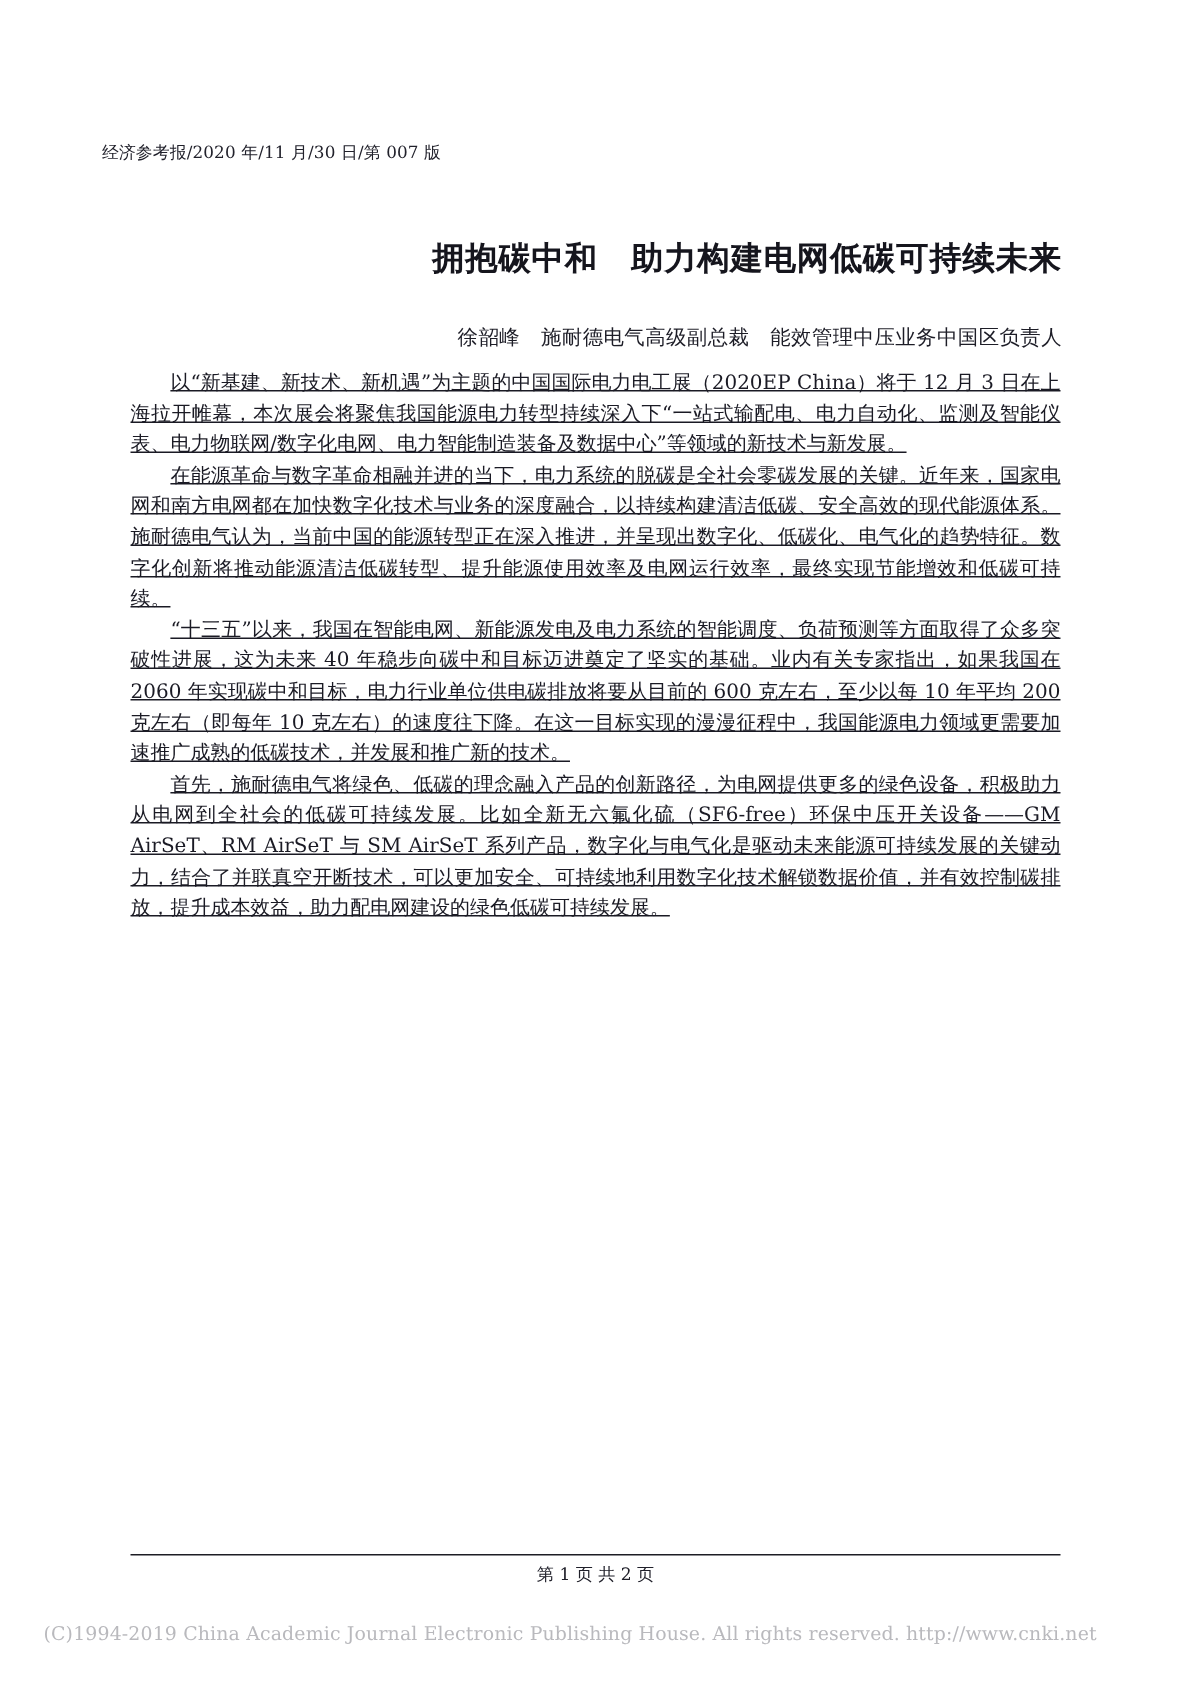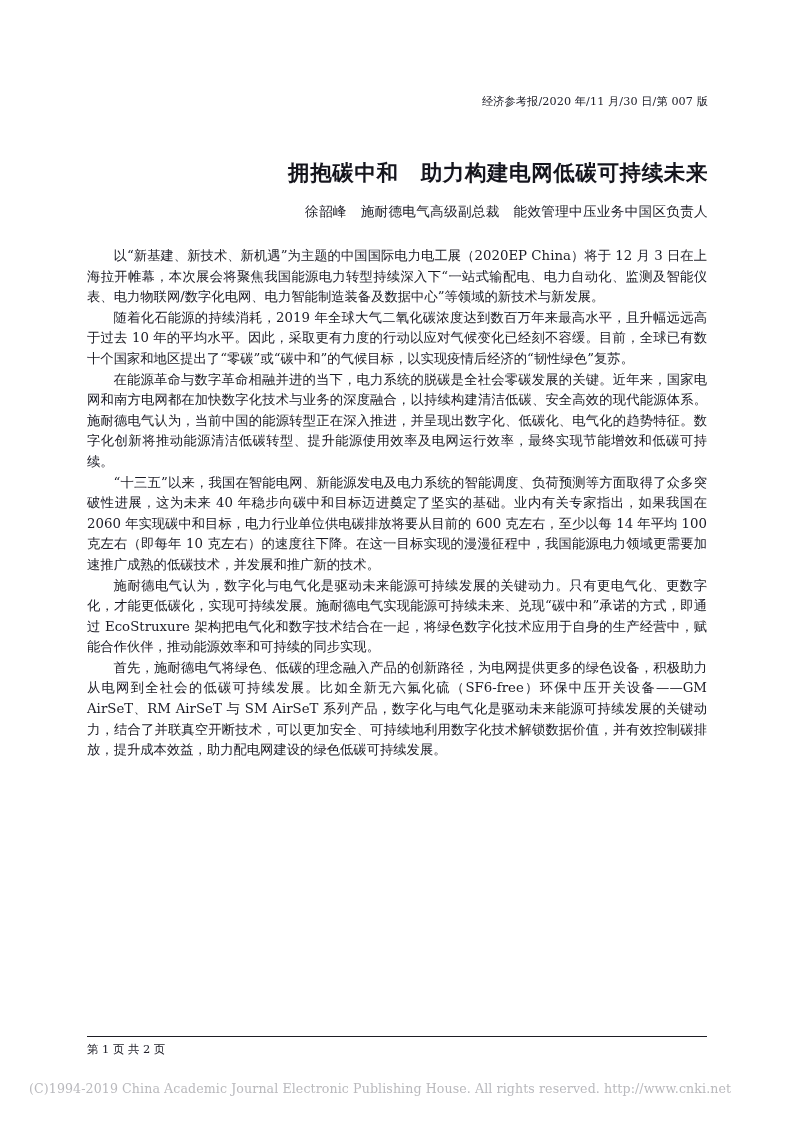--- a/index.html
+++ b/index.html
@@ -27,60 +27,60 @@
   
   .masthead {
     position: absolute;
     left: 68px;
     top: 92px;
     width: 640px;
     font-size: 11.2px;
     line-height: 19px;
     color: #21212b;
     letter-spacing: 0.1px;
-    text-align: right;
   }
   .masthead-line { white-space: nowrap; }
 
   
   .title-block {
     position: absolute;
     left: 68px;
     top: 158px;
     width: 640px;
     text-align: right;
   }
   .article-title {
     font-size: 21.5px;
     font-weight: bold;
     letter-spacing: 0.6px;
     line-height: 30px;
     color: #15151d;
     font-family: "DejaVu Sans", "Liberation Sans", sans-serif;
   }
   .article-byline {
-    margin-top: 12px;
+    margin-top: 26px;
     font-size: 13.6px;
     line-height: 22px;
     letter-spacing: 0.3px;
     color: #1d1d27;
   }
 
   
   .article-body {
     position: absolute;
     left: 87px;
     top: 246px;
     width: 620px;
     font-size: 13.3px;
     line-height: 20.6px;
     text-align: justify;
     text-justify: inter-ideograph;
     color: #1a1a24;
     letter-spacing: 0.02px;
+    text-decoration: underline;
   }
   .para {
     margin: 0;
     text-indent: 2em;
     text-align: justify;
   }
   .subhead {
     margin: 0;
     text-indent: 2em;
     text-align: left;
@@ -93,21 +93,21 @@
     top: 1036px;
     width: 620px;
     height: 0;
     border-top: 1.1px solid #1d1d24;
   }
   .footer-pagenum {
     position: absolute;
     left: 87px;
     top: 1040px;
     width: 620px;
-    text-align: left;
+    text-align: center;
     font-size: 11.4px;
     line-height: 18px;
     color: #20202a;
   }
 
   
   .cnki-strip {
     position: absolute;
     left: 0;
     top: 1078px;
@@ -138,24 +138,22 @@
     <div class="masthead-line">经济参考报/2020 年/11 月/30 日/第 007 版</div>
   </div>
 
   <div class="title-block">
     <div class="article-title">拥抱碳中和　助力构建电网低碳可持续未来</div>
     <div class="article-byline">徐韶峰　施耐德电气高级副总裁　能效管理中压业务中国区负责人</div>
   </div>
 
   <div class="article-body">
     <p class="para">以“新基建、新技术、新机遇”为主题的中国国际电力电工展（2020EP China）将于 12 月 3 日在上海拉开帷幕，本次展会将聚焦我国能源电力转型持续深入下“一站式输配电、电力自动化、监测及智能仪表、电力物联网/数字化电网、电力智能制造装备及数据中心”等领域的新技术与新发展。</p>
-    <p class="para">随着化石能源的持续消耗，2019 年全球大气二氧化碳浓度达到数百万年来最高水平，且升幅远远高于过去 10 年的平均水平。因此，采取更有力度的行动以应对气候变化已经刻不容缓。目前，全球已有数十个国家和地区提出了“零碳”或“碳中和”的气候目标，以实现疫情后经济的“韧性绿色”复苏。</p>
     <p class="para">在能源革命与数字革命相融并进的当下，电力系统的脱碳是全社会零碳发展的关键。近年来，国家电网和南方电网都在加快数字化技术与业务的深度融合，以持续构建清洁低碳、安全高效的现代能源体系。施耐德电气认为，当前中国的能源转型正在深入推进，并呈现出数字化、低碳化、电气化的趋势特征。数字化创新将推动能源清洁低碳转型、提升能源使用效率及电网运行效率，最终实现节能增效和低碳可持续。</p>
-    <p class="para">“十三五”以来，我国在智能电网、新能源发电及电力系统的智能调度、负荷预测等方面取得了众多突破性进展，这为未来 40 年稳步向碳中和目标迈进奠定了坚实的基础。业内有关专家指出，如果我国在 2060 年实现碳中和目标，电力行业单位供电碳排放将要从目前的 600 克左右，至少以每 14 年平均 100 克左右（即每年 10 克左右）的速度往下降。在这一目标实现的漫漫征程中，我国能源电力领域更需要加速推广成熟的低碳技术，并发展和推广新的技术。</p>
-    <p class="para">施耐德电气认为，数字化与电气化是驱动未来能源可持续发展的关键动力。只有更电气化、更数字化，才能更低碳化，实现可持续发展。施耐德电气实现能源可持续未来、兑现“碳中和”承诺的方式，即通过 EcoStruxure 架构把电气化和数字技术结合在一起，将绿色数字化技术应用于自身的生产经营中，赋能合作伙伴，推动能源效率和可持续的同步实现。</p>
+    <p class="para">“十三五”以来，我国在智能电网、新能源发电及电力系统的智能调度、负荷预测等方面取得了众多突破性进展，这为未来 40 年稳步向碳中和目标迈进奠定了坚实的基础。业内有关专家指出，如果我国在 2060 年实现碳中和目标，电力行业单位供电碳排放将要从目前的 600 克左右，至少以每 10 年平均 200 克左右（即每年 10 克左右）的速度往下降。在这一目标实现的漫漫征程中，我国能源电力领域更需要加速推广成熟的低碳技术，并发展和推广新的技术。</p>
     <p class="para">首先，施耐德电气将绿色、低碳的理念融入产品的创新路径，为电网提供更多的绿色设备，积极助力从电网到全社会的低碳可持续发展。比如全新无六氟化硫（SF6-free）环保中压开关设备——GM AirSeT、RM AirSeT 与 SM AirSeT 系列产品，数字化与电气化是驱动未来能源可持续发展的关键动力，结合了并联真空开断技术，可以更加安全、可持续地利用数字化技术解锁数据价值，并有效控制碳排放，提升成本效益，助力配电网建设的绿色低碳可持续发展。</p>
   </div>
 
   <div class="footer-rule"></div>
   <div class="footer-pagenum">第 1 页  共 2 页</div>
 
   <div class="cnki-strip">
     <div class="cnki-text">
       <span>(C)1994-2019 China Academic Journal Electronic Publishing House. All rights reserved.</span><span class="cnki-url">http://www.cnki.net</span>
     </div>

